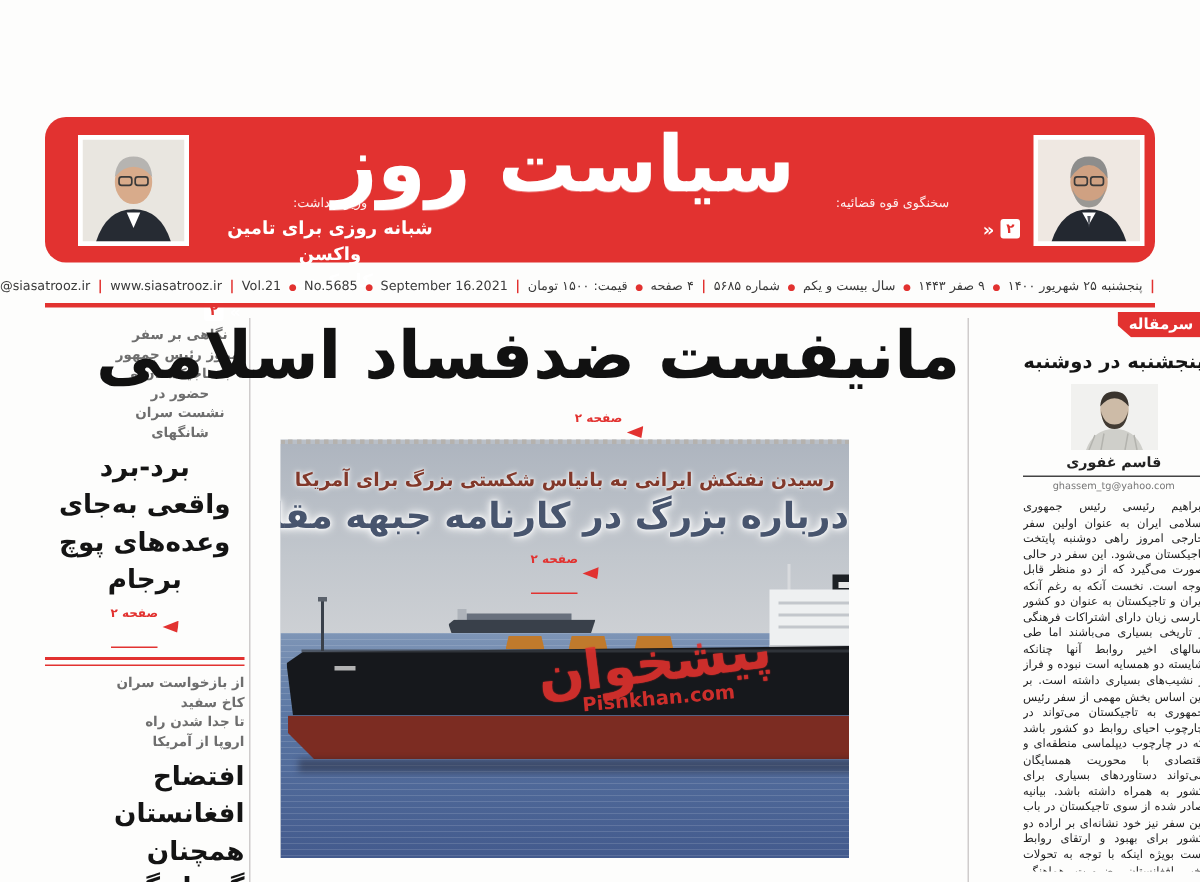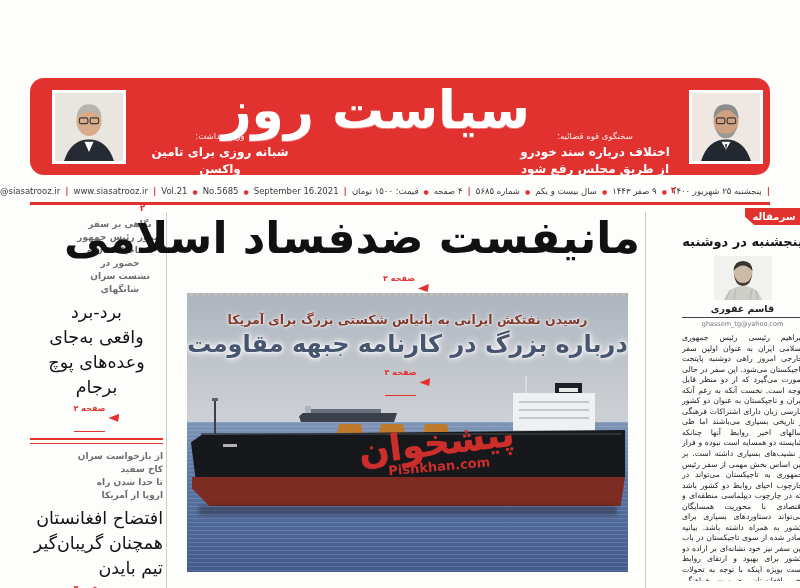--- a/index.html
+++ b/index.html
@@ -40,37 +40,37 @@
   .ib-dot{color:var(--red);font-size:6px;}
   .ib-ltr{direction:ltr;display:flex;align-items:center;gap:5px;}
   .main-rule{position:absolute;left:30px;top:202px;width:740px;height:3px;background:var(--red);}
 
   
   .sidebar{position:absolute;left:30px;top:212px;width:133px;direction:rtl;text-align:center;}
   .story{padding:6px 0 6px;border-bottom:2px solid var(--red);}
   .story + .story{border-top:1px solid var(--red);margin-top:3px;text-align:right;}
   .kicker{font-size:9px;color:#6e6e6e;font-weight:bold;line-height:1.45;white-space:pre-line;margin-left:47px;}
   .kicker:empty{display:none;}
-  .s-headline{font-size:17.5px;font-weight:normal;color:var(--ink);line-height:1.42;margin-top:4px;white-space:pre-line;}
+  .s-headline{font-size:17.5px;font-weight:bold;color:var(--ink);line-height:1.42;margin-top:4px;white-space:pre-line;}
   .marker{display:flex;direction:rtl;justify-content:center;align-items:center;gap:3px;margin-top:4px;}
   .marker .flag{width:11px;height:8px;background:var(--red);clip-path:polygon(0 55%,100% 0,88% 100%);}
   .marker .m-label{color:var(--red);font-size:8px;font-weight:bold;border-bottom:1px solid var(--red);padding-bottom:18px;}
 
   .vdiv{position:absolute;top:212px;width:1px;height:376px;background:#cfcccc;}
   .vdiv.v1{left:166px;}
   .vdiv.v2{left:645px;}
 
   
   .main-headline{position:absolute;left:172px;top:212px;width:468px;text-align:center;direction:rtl;
     font-size:44px;font-weight:bold;color:#111;white-space:nowrap;letter-spacing:-1px;}
   .main-marker{position:absolute;left:172px;top:274px;width:468px;}
   .main-marker .marker{margin-top:0;}
 
   
-  .photo{position:absolute;left:187px;top:293px;width:441px;height:279px;overflow:hidden;
+  .photo{position:absolute;left:187px;top:293px;width:379px;height:279px;overflow:hidden;
     border-top:3px dotted #b5b2ae;background:#b9bfc7;}
   .sky{position:absolute;left:0;top:0;width:100%;height:126px;
     background:linear-gradient(180deg,#aeb5bf 0%,#c2c7cd 60%,#cdd0d4 100%);}
   .sea{position:absolute;left:0;top:126px;width:100%;height:153px;
     background:
       repeating-linear-gradient(180deg,rgba(255,255,255,.13) 0 1px,rgba(255,255,255,0) 1px 4px),
       linear-gradient(180deg,#7e95b6 0%,#5b77a4 35%,#42598c 100%);}
   .p-kicker{position:absolute;left:0;top:16px;width:100%;text-align:center;direction:rtl;
     font-size:12.5px;font-weight:bold;color:#82382a;
     text-shadow:0 0 2px #fff,0 0 4px #fff;}
@@ -151,22 +151,20 @@
         <span class="angles">«</span>
       </div>
     </div>
 
     <div class="logo">
       <div class="logo-title">سیاست روز</div>
     </div>
 
     <div class="teaser right">
       <div class="t-kicker">سخنگوی قوه قضائیه:</div>
-      <div class="t-title">اختلاف درباره سند خودرو
-از طریق مجلس رفع شود</div>
       <div class="t-pagerow">
         <span class="angles">»</span>
         <span class="pagebox">
             <span>۲</span>
           </span>
       </div>
     </div>
     <div class="pframe right">
       <svg viewBox="0 0 60 60">
         <rect width="60" height="60" fill="#efe8e2"></rect>

